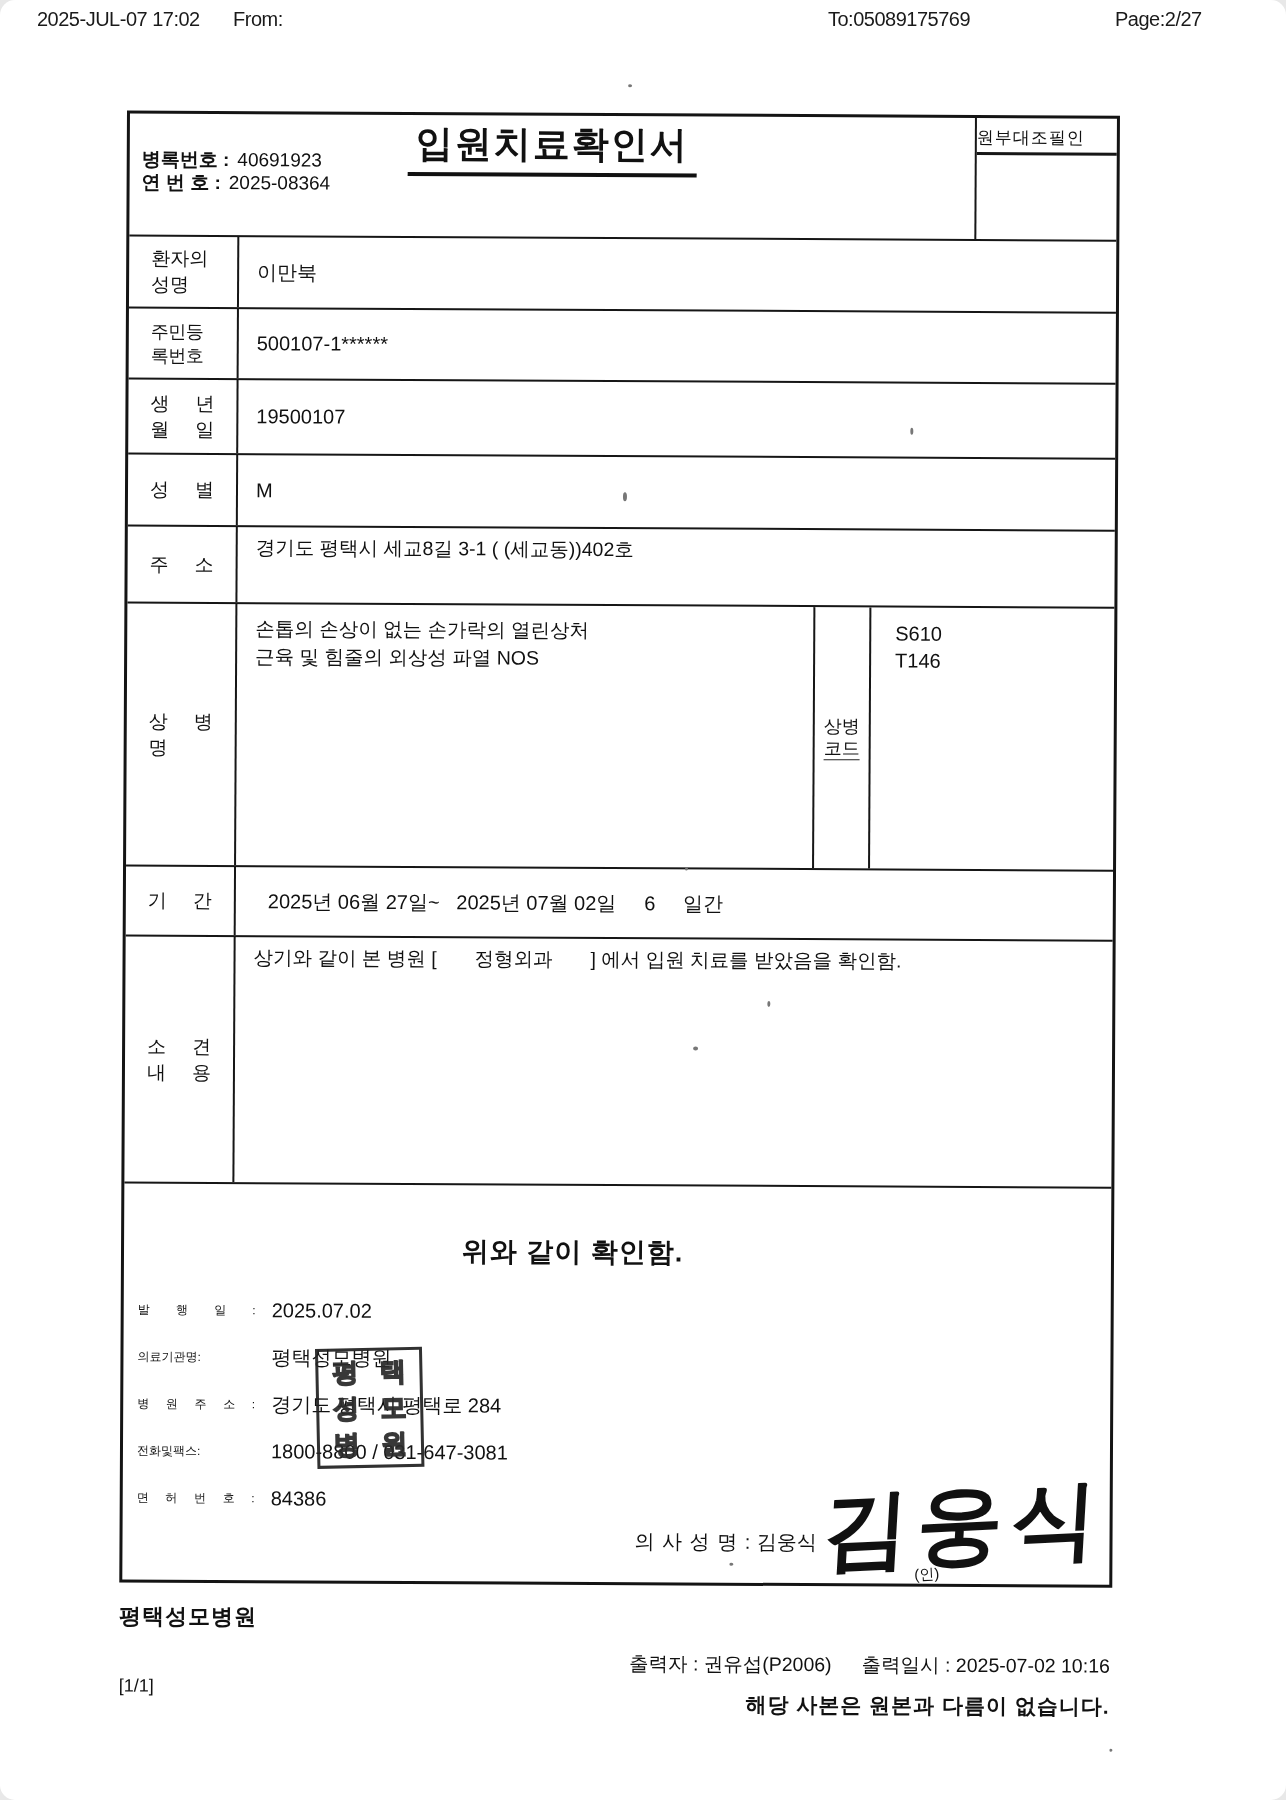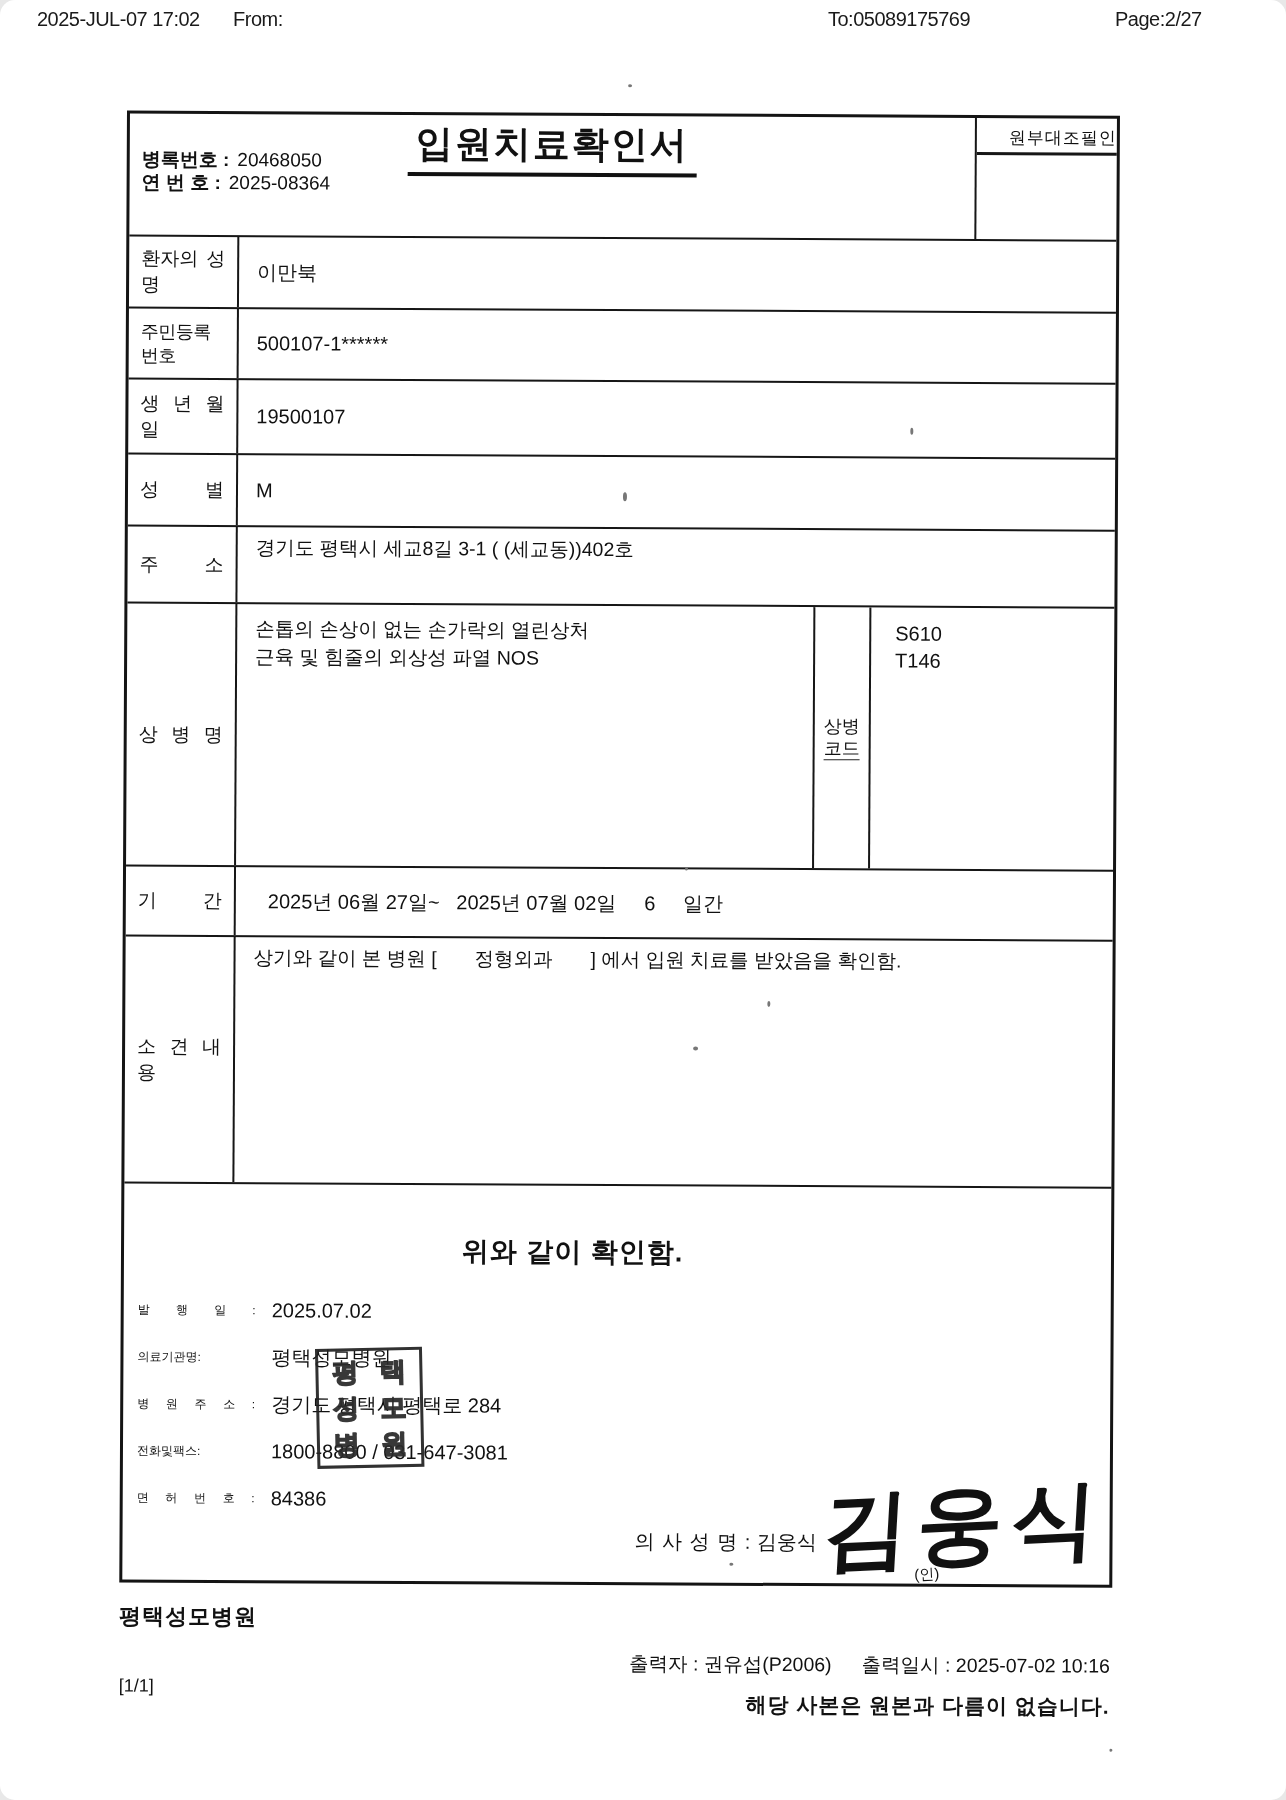--- a/index.html
+++ b/index.html
@@ -34,35 +34,35 @@
   .row-title { height:121px; }
   .reg-block { position:absolute; left:12px; top:34px; font-size:19px; line-height:23px; white-space:nowrap; }
   .reg-block b { font-weight:bold; margin-right:8px; }
   .doc-title-wrap { position:absolute; left:0; right:142px; top:4px; text-align:center; }
   .doc-title {
     display:inline-block; font-size:37px; font-weight:bold; letter-spacing:2px;
     border-bottom:4px solid #111; padding:0 8px 3px;
   }
   .verify-box { position:absolute; right:0; top:0; bottom:0; width:142px; border-left:2px solid #161616; }
   .verify-box .vb-head {
-    height:37px; border-bottom:3px solid #161616; text-align:right;
+    height:37px; border-bottom:3px solid #161616; text-align:left;
     font-size:17px; letter-spacing:1px; padding-top:8px;
   }
 
   
   .r1 { height:72px; } .r2 { height:71px; } .r3 { height:75px; }
   .r4 { height:72px; } .r5 { height:77px; } .r6 { height:263px; }
   .r7 { height:70px; } .r8 { height:247px; } .r-footer { height:398px; }
 
   .cell-label {
     width:110px; border-right:2px solid #161616; display:flex; align-items:center; flex:none;
   }
   .cell-label span {
-    display:block; width:100%; padding:0 12px; font-size:19px;
-    text-align:justify; text-align-last:justify;
+    display:block; width:100%; padding:0 22px; font-size:19px;
+    text-align:justify; text-align-last:justify;font-family:Liberation Mono, monospace;
   }
   .cell-label span.tight { font-size:18px; letter-spacing:-0.5px; }
   .cell-value { flex:1; display:flex; align-items:center; padding-left:18px; font-size:20px; }
   .cell-value.top { align-items:flex-start; padding-top:7px; font-size:19.5px; }
   .pre { white-space:pre-wrap; }
 
   
   .diag-text { flex:1; padding:10px 6px 0 18px; font-size:19.5px; line-height:28px; }
   .code-label-col {
     width:58px; flex:none; border-left:2px solid #161616; border-right:2px solid #161616;
@@ -128,21 +128,21 @@
     <span class="fx-page">Page:2/27</span>
   </div>
 
   <div class="scanned">
 
     <div class="doc-table">
 
       <div class="row row-title">
         <div class="reg-block">
           <div>
-            <b>병록번호 :</b><span>20468050</span>
+            <b>병록번호 :</b><span>40691923</span>
           </div>
           <div>
             <b>연 번 호 :</b><span>2025-08364</span>
           </div>
         </div>
         <div class="doc-title-wrap">
           <span class="doc-title">입원치료확인서</span>
         </div>
         <div class="verify-box">
           <div class="vb-head">원부대조필인</div>

